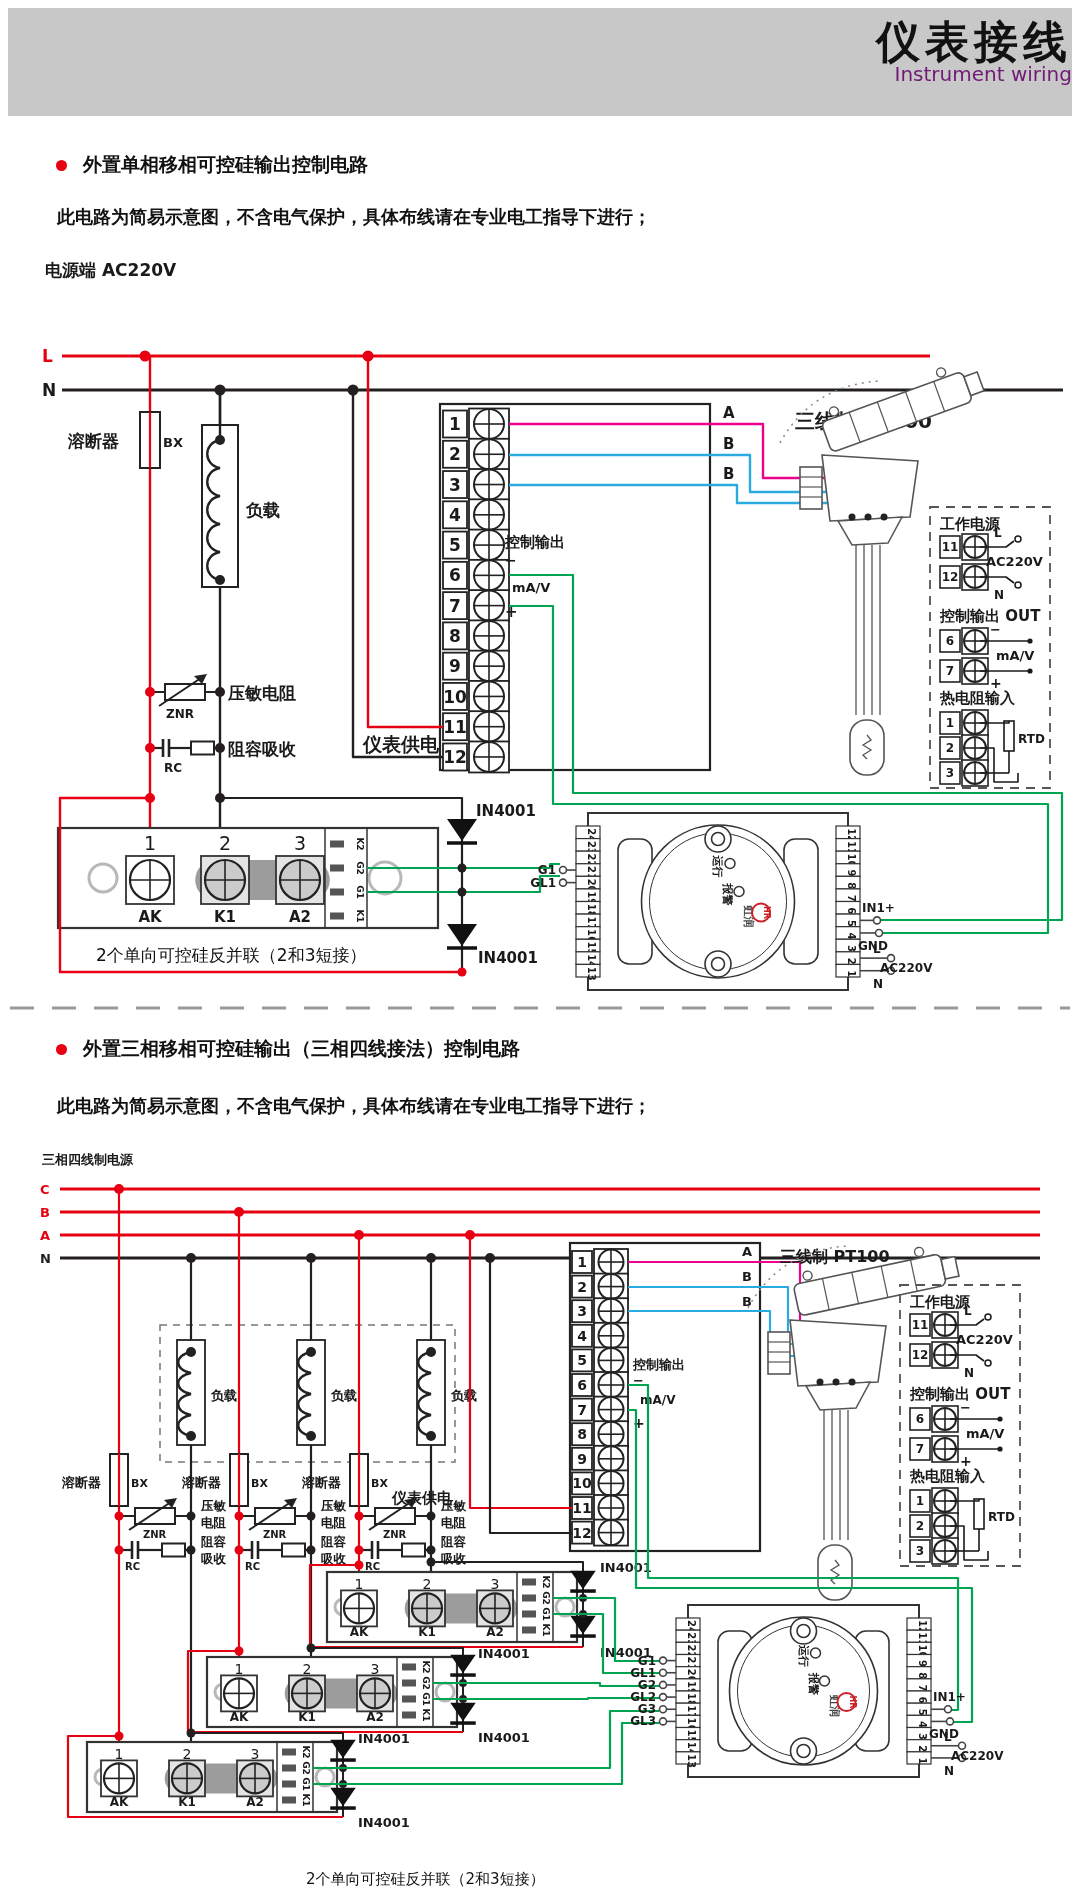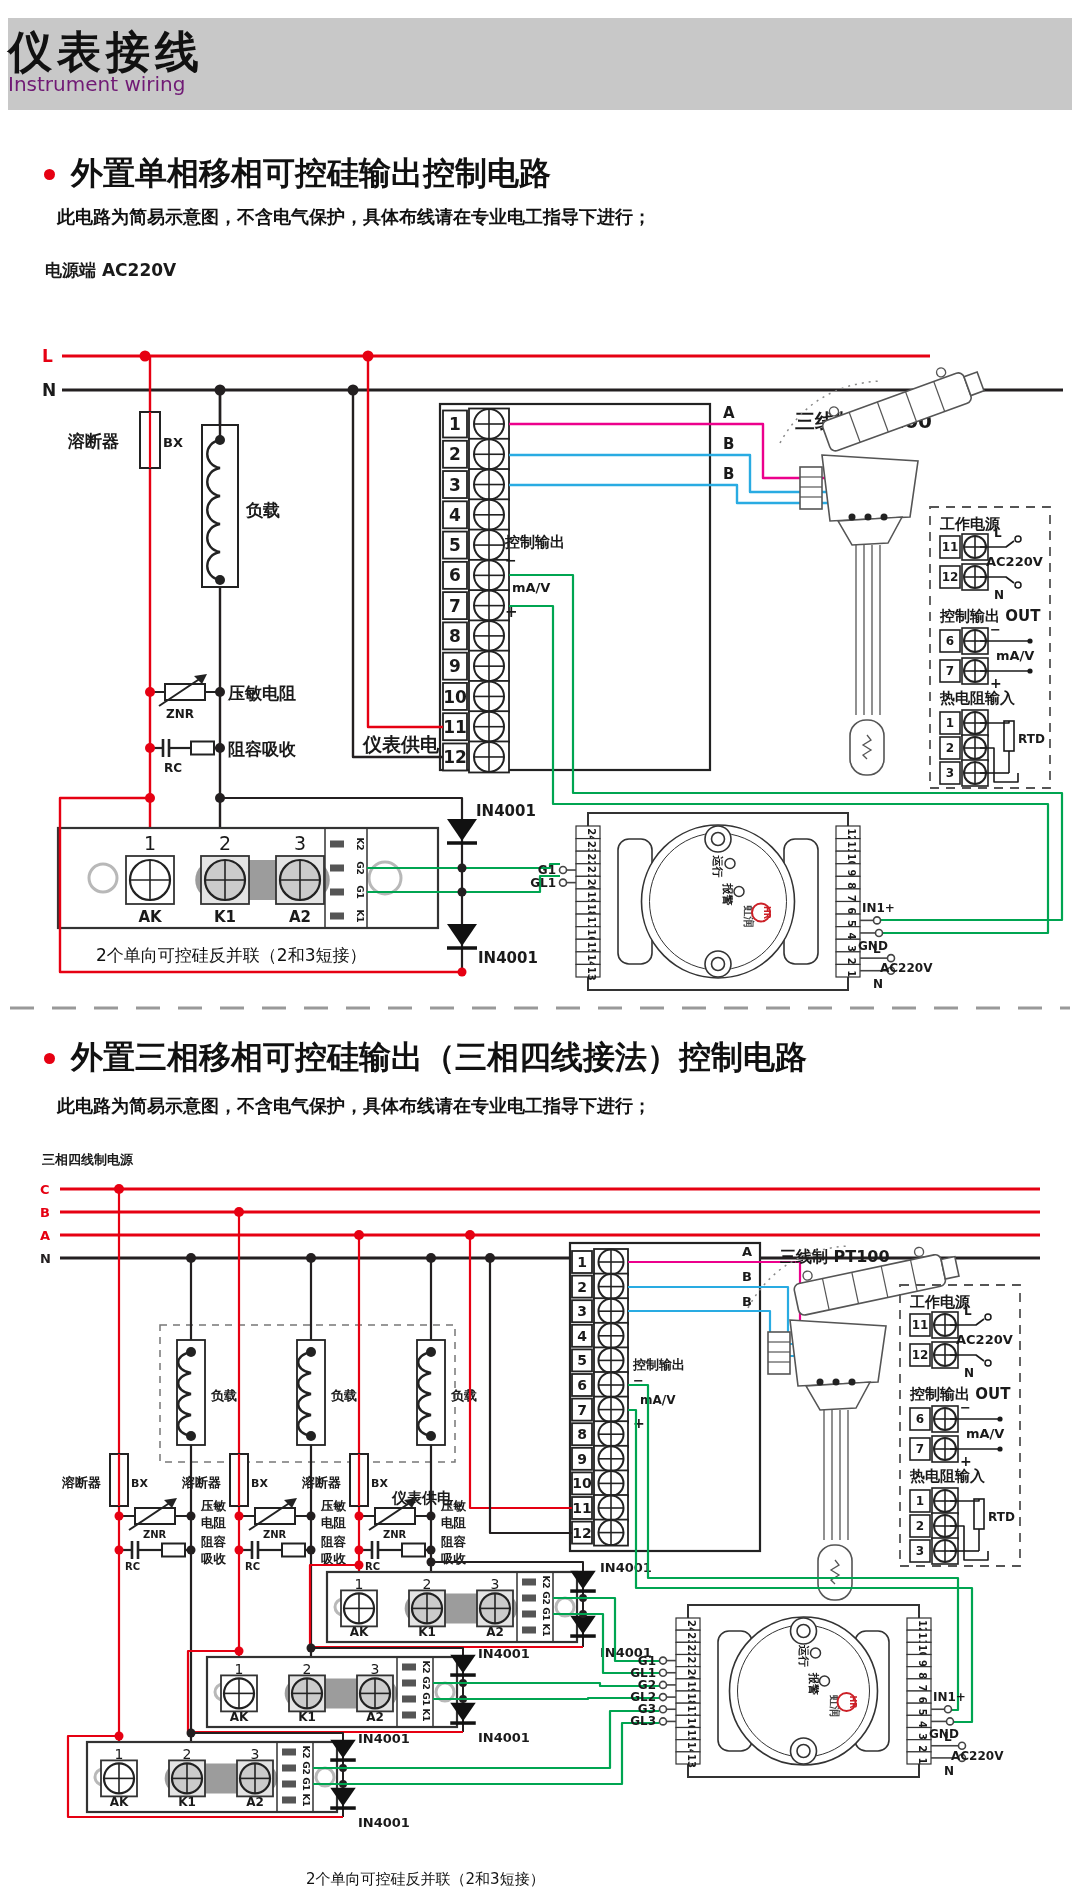--- a/index.html
+++ b/index.html
@@ -1,20 +1,20 @@
 <!DOCTYPE html>
 <html><head>
 <meta charset="utf-8">
 <style>
   html,body{margin:0;padding:0;background:#fff;}
   body{width:1080px;height:1901px;position:relative;font-family:"DejaVu Sans","Liberation Sans",sans-serif;color:#111;}
-  .banner{position:absolute;left:8px;top:8px;width:1064px;height:92px;background:#c8c8c8;text-align:left;margin-top:10px;}
+  .banner{position:absolute;left:8px;top:8px;width:1064px;height:108px;background:#c8c8c8;text-align:right;}
   .banner-title{font-size:44px;font-weight:700;letter-spacing:5px;padding-top:10px;line-height:1.1;}
   .banner-sub{font-size:20px;color:#701a75;margin-top:-4px;}
-  .sec-head{position:absolute;left:44px;display:flex;align-items:center;font-size:32px;font-weight:700;}
+  .sec-head{position:absolute;left:56px;display:flex;align-items:center;font-size:19px;font-weight:700;}
   .sec1{top:152px;} .sec2{top:1036px;}
   .bullet{display:inline-block;width:11px;height:11px;border-radius:50%;background:#e60012;margin-right:16px;flex:0 0 auto;}
   .note{position:absolute;left:57px;font-size:18px;font-weight:700;}
   .note1{top:205px;} .note2{top:1094px;}
   .cap{position:absolute;font-weight:400;}
   .cap1{left:96px;top:944px;font-size:17px;}
   .cap2{left:306px;top:1870px;font-size:15px;}
   svg{position:absolute;left:0;top:0;}
   svg text{font-family:"DejaVu Sans","Liberation Sans",sans-serif;}
 </style>

